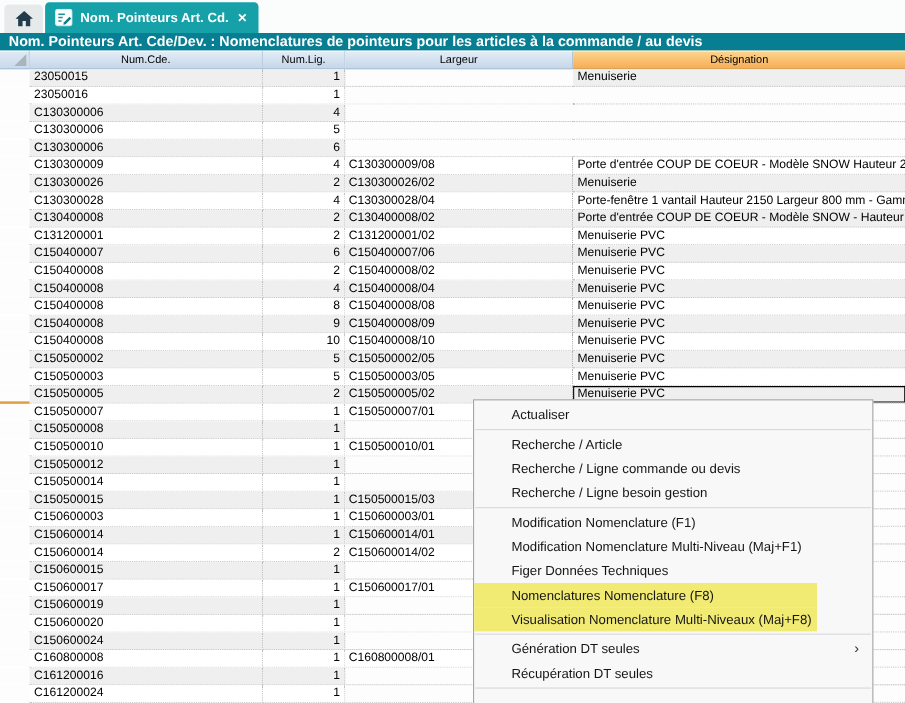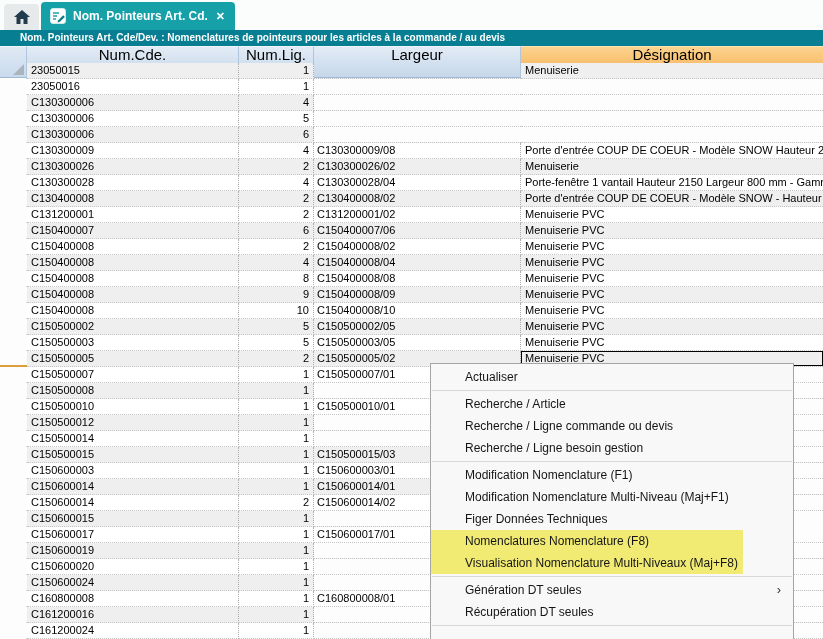--- a/index.html
+++ b/index.html
@@ -23,28 +23,28 @@
     display:flex;align-items:center;gap:7px;padding:0 9px;box-sizing:border-box;
     color:#fff;
   }
   .tab-active .tab-label{font-size:12px;font-weight:700;white-space:nowrap;overflow:hidden;flex:1;}
   .tab-active .tab-close{font-size:11px;font-weight:700;cursor:pointer;padding:0 1px;}
   .tab-icon{width:16px;height:16px;flex:0 0 16px;display:block;}
 
   
   .titlebar{
     position:absolute;left:0;top:30px;width:823px;height:16px;background:#077e92;
-    color:#fff;font-size:10px;font-weight:700;line-height:16px;padding-left:20px;
+    color:#fff;font-size:13px;font-weight:700;line-height:16px;padding-left:8px;
     box-sizing:border-box;white-space:nowrap;overflow:hidden;
   }
 
   
   .grid-header{position:absolute;left:0;top:46px;width:823px;height:17px;display:flex;}
   .hcell{
-    box-sizing:border-box;height:32px;font-size:15px;color:#000;text-align:center;
+    box-sizing:border-box;height:17px;font-size:10px;color:#000;text-align:center;
     line-height:16px;background:linear-gradient(180deg,#e3ecf6 0%,#d5e2f0 45%,#c6d7ea 100%);
     border-right:1px solid #b0c6dd;border-bottom:1px solid #9db8d2;border-top:1px solid #eef4fa;
     white-space:nowrap;overflow:hidden;cursor:pointer;
   }
   .hcell.corner{width:27px;position:relative;background:linear-gradient(180deg,#dfe9f4,#c9daed);}
   .corner .tri{
     position:absolute;right:2px;bottom:2px;width:0;height:0;
     border-right:11px solid #a9b4bd;border-top:11px solid transparent;
   }
   .hcell.orange{

